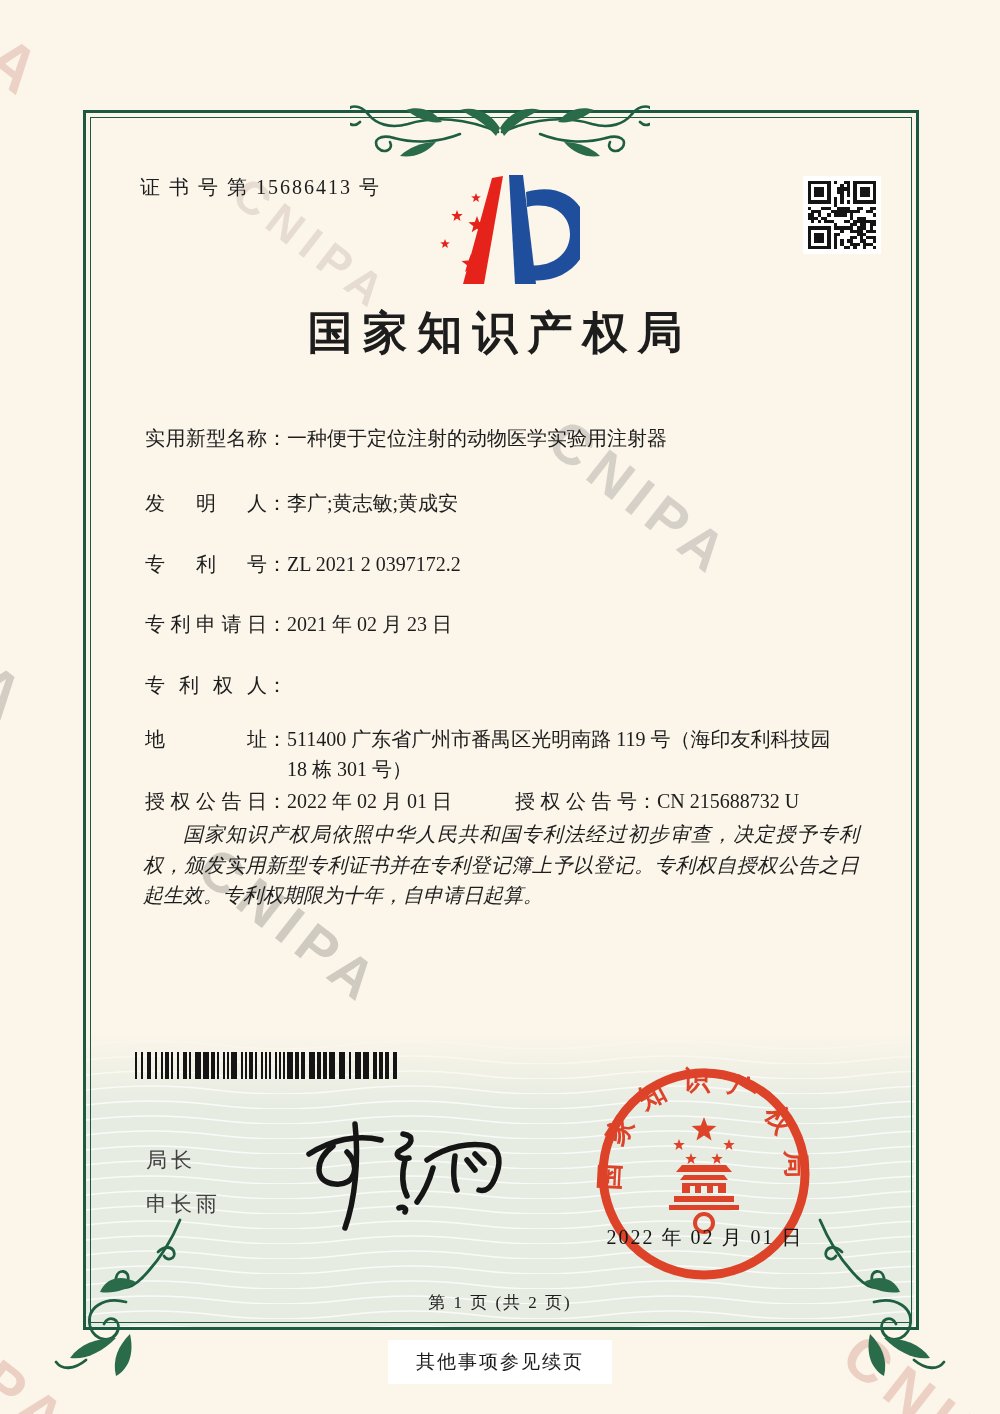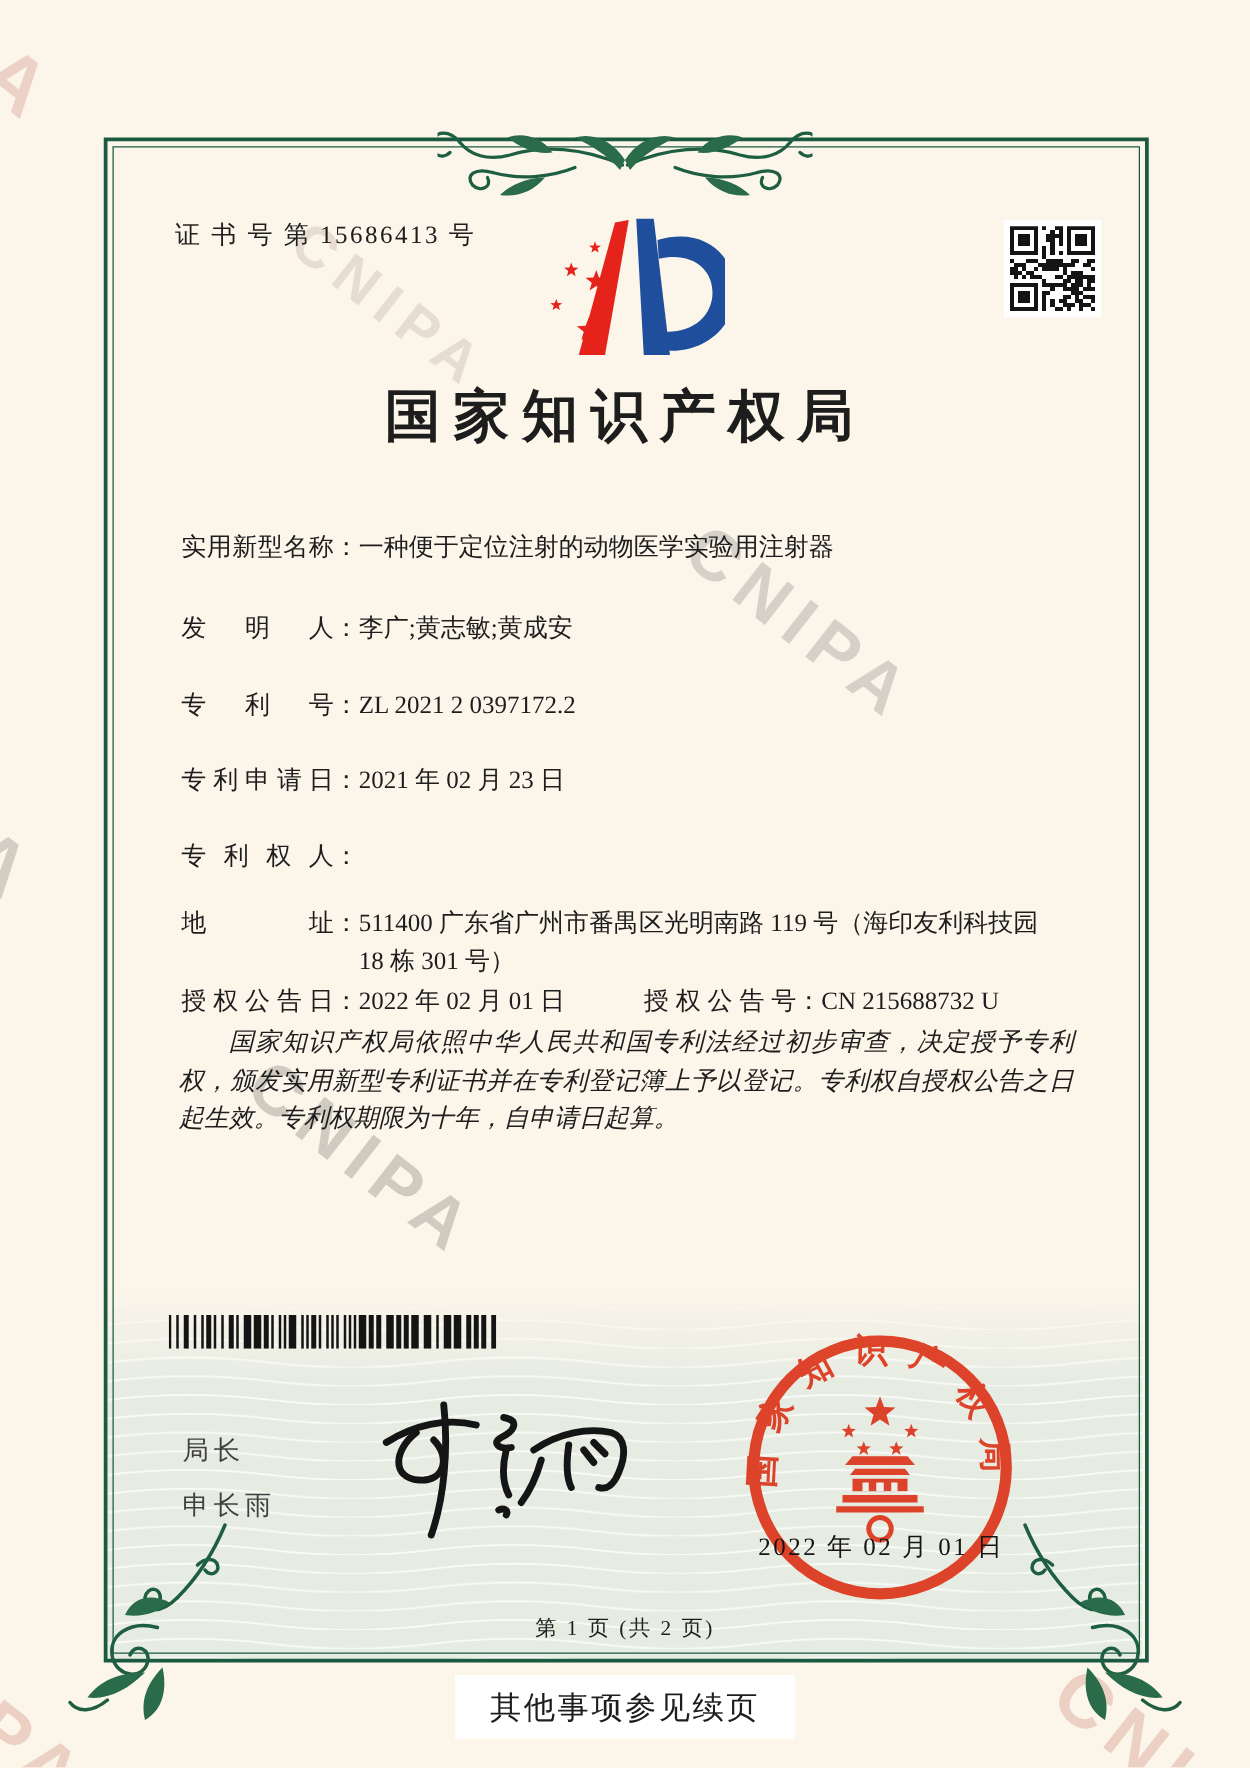--- a/index.html
+++ b/index.html
@@ -55,21 +55,21 @@
       font-size:21px;letter-spacing:4px;color:#404040;}
   .signer-title{top:1146px;}
   .signer-name{top:1190px;}
   .signature{position:absolute;left:295px;top:1090px;z-index:6;}
   .seal{position:absolute;left:596px;top:1066px;z-index:5;}
   .seal-date{position:absolute;left:598px;top:1224px;width:214px;text-align:center;font-size:20px;
       letter-spacing:2px;color:#151515;z-index:6;}
   .page-info{position:absolute;left:0;top:1291px;width:100%;text-align:center;font-size:17px;
       letter-spacing:2px;z-index:5;}
   .cont-note{position:absolute;left:50%;transform:translateX(-50%);top:1340px;background:#ffffff;
-      padding:9px 28px;font-size:25px;letter-spacing:2px;z-index:5;white-space:nowrap;}
+      padding:9px 28px;font-size:19px;letter-spacing:2px;z-index:5;white-space:nowrap;}
 </style>
 </head>
 <body>
 
 <div class="page">
 
   <div class="wm wm1">CNIPA</div>
   <div class="wm wm2">CNIPA</div>
   <div class="wm wm3">CNIPA</div>
   <div class="wm wm4">CNIPA</div>

